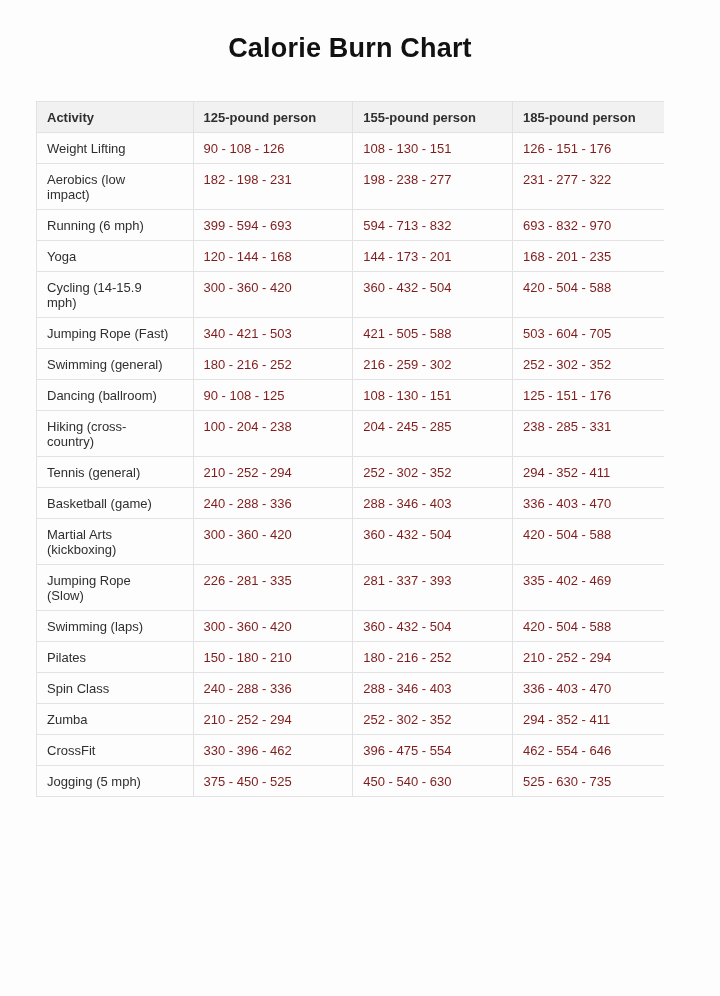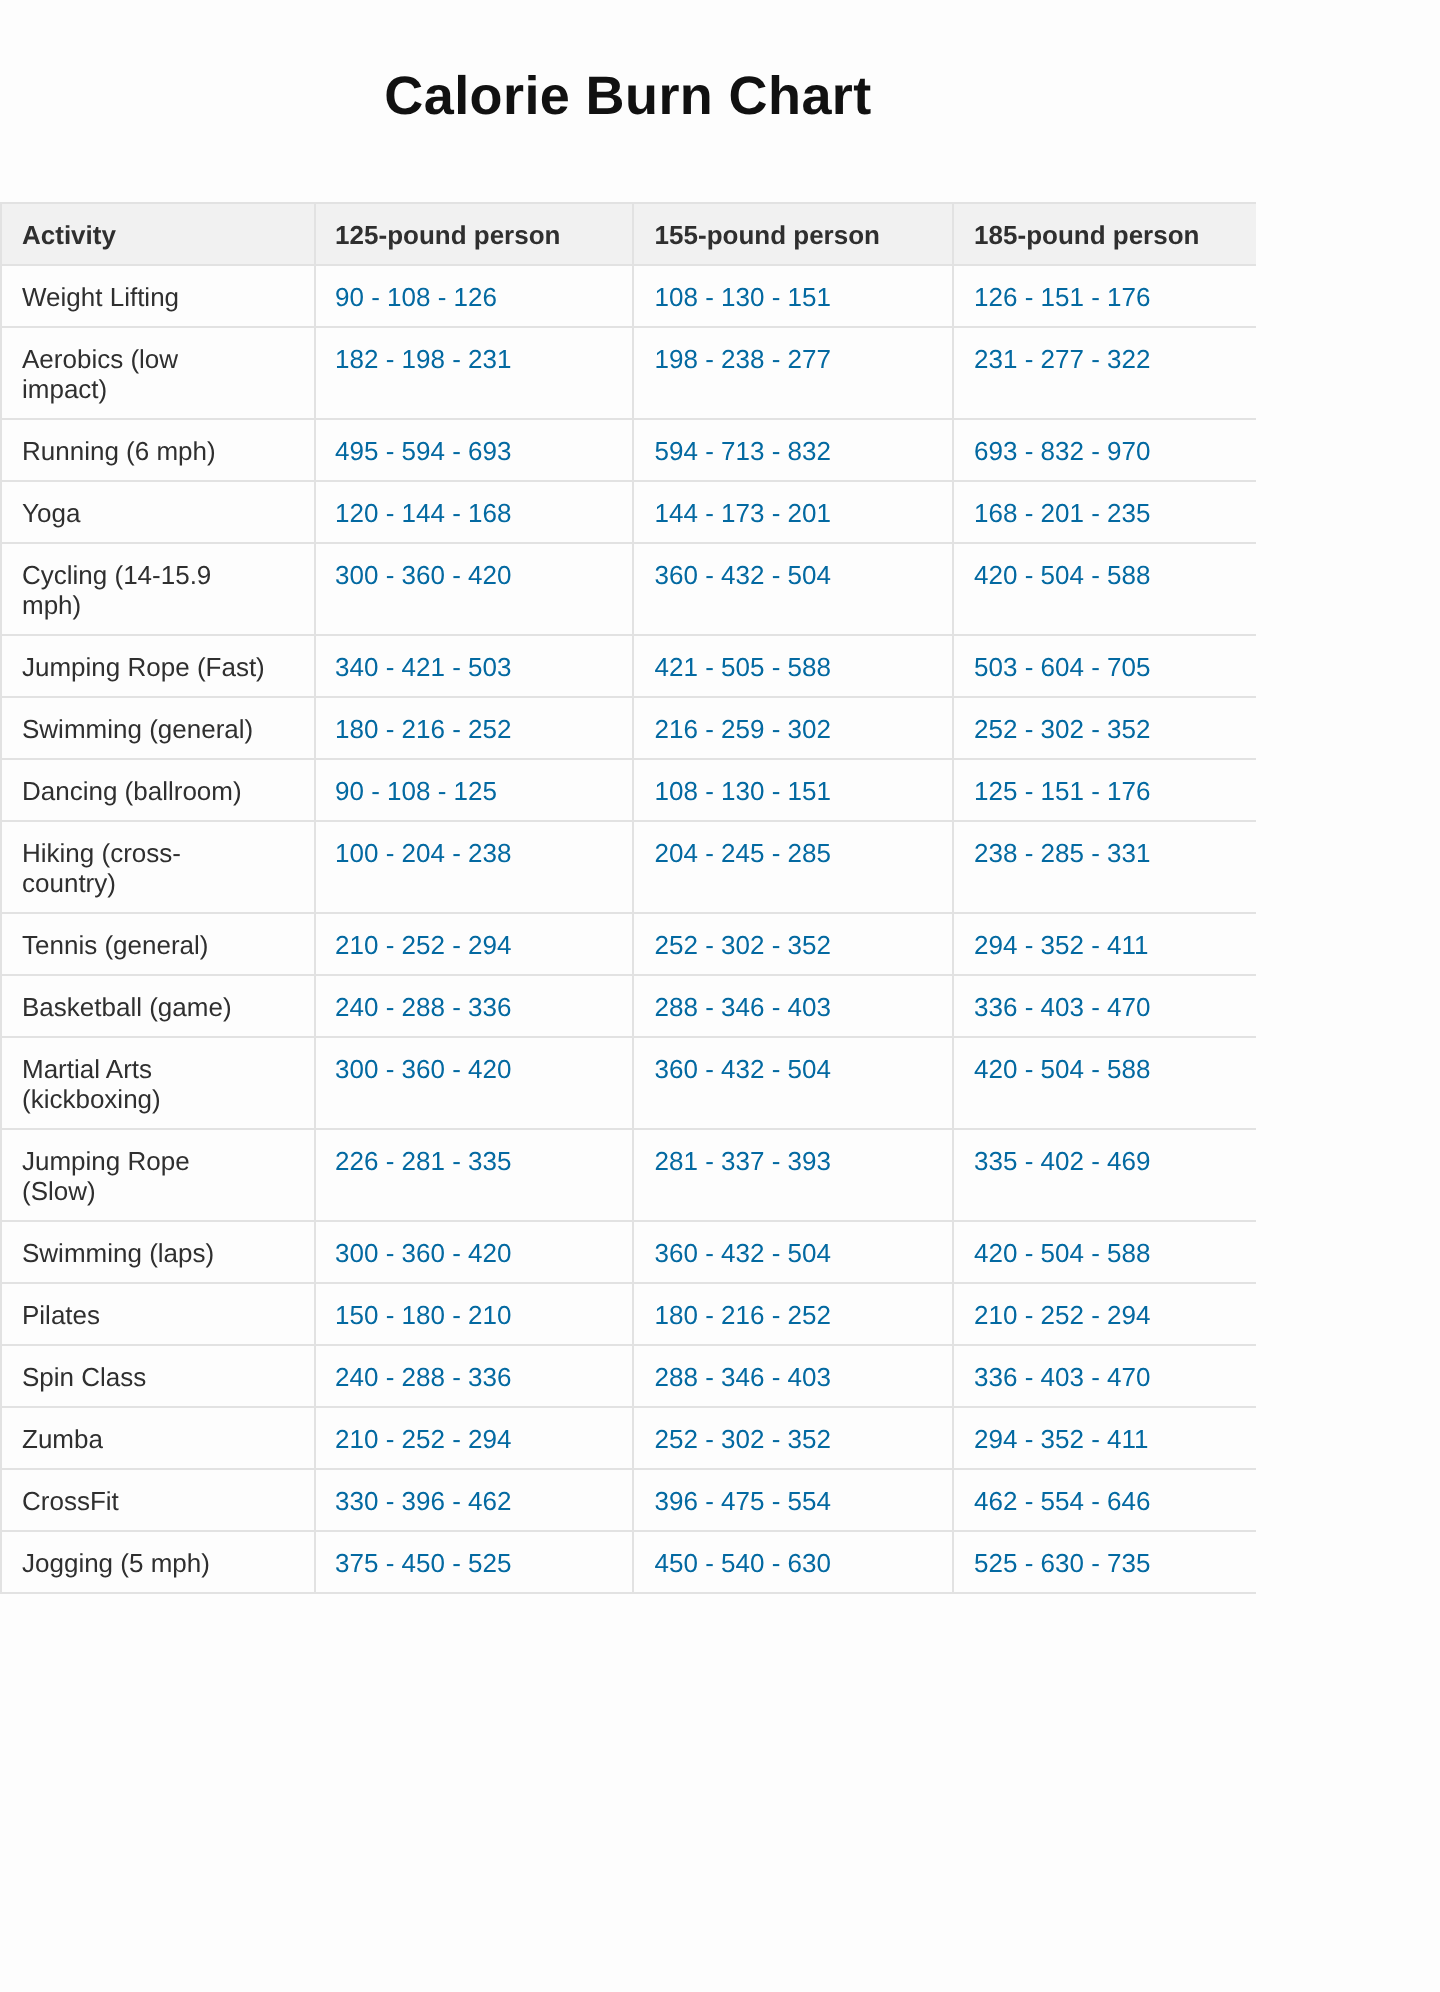--- a/index.html
+++ b/index.html
@@ -15,20 +15,21 @@
     font-family: "Liberation Sans", "DejaVu Sans", sans-serif;
     color: var(--text);
   }
   .page {
     position: relative;
     width: 628px;
     height: 996px;
     background: var(--page-bg);
     padding-top: 32px;
     overflow: hidden;
+    margin-left: 36px;
   }
   .page-title {
     text-align: center;
     font-size: 27px;
     line-height: 32px;
     font-weight: bold;
     color: var(--title);
     letter-spacing: 0.2px;
   }
   .calorie-table {
@@ -54,21 +55,21 @@
     background: var(--header-bg);
     font-weight: bold;
     color: var(--text);
   }
   .calorie-table td.activity {
     font-weight: normal;
     white-space: pre-line;
   }
   .calorie-table td.value {
     font-weight: normal;
-    color: #0369a1;
+    color: #7f1d1d;
   }
 </style>
 </head>
 <body>
 
 <div class="page">
   <h1 class="page-title">Calorie Burn Chart</h1>
 
   <table class="calorie-table">
     <colgroup>
@@ -94,21 +95,21 @@
   </tr>
         <tr>
     <td class="activity">Aerobics (low
 impact)</td>
     <td class="value">182 - 198 - 231</td>
     <td class="value">198 - 238 - 277</td>
     <td class="value">231 - 277 - 322</td>
   </tr>
         <tr>
     <td class="activity">Running (6 mph)</td>
-    <td class="value">495 - 594 - 693</td>
+    <td class="value">399 - 594 - 693</td>
     <td class="value">594 - 713 - 832</td>
     <td class="value">693 - 832 - 970</td>
   </tr>
         <tr>
     <td class="activity">Yoga</td>
     <td class="value">120 - 144 - 168</td>
     <td class="value">144 - 173 - 201</td>
     <td class="value">168 - 201 - 235</td>
   </tr>
         <tr>

